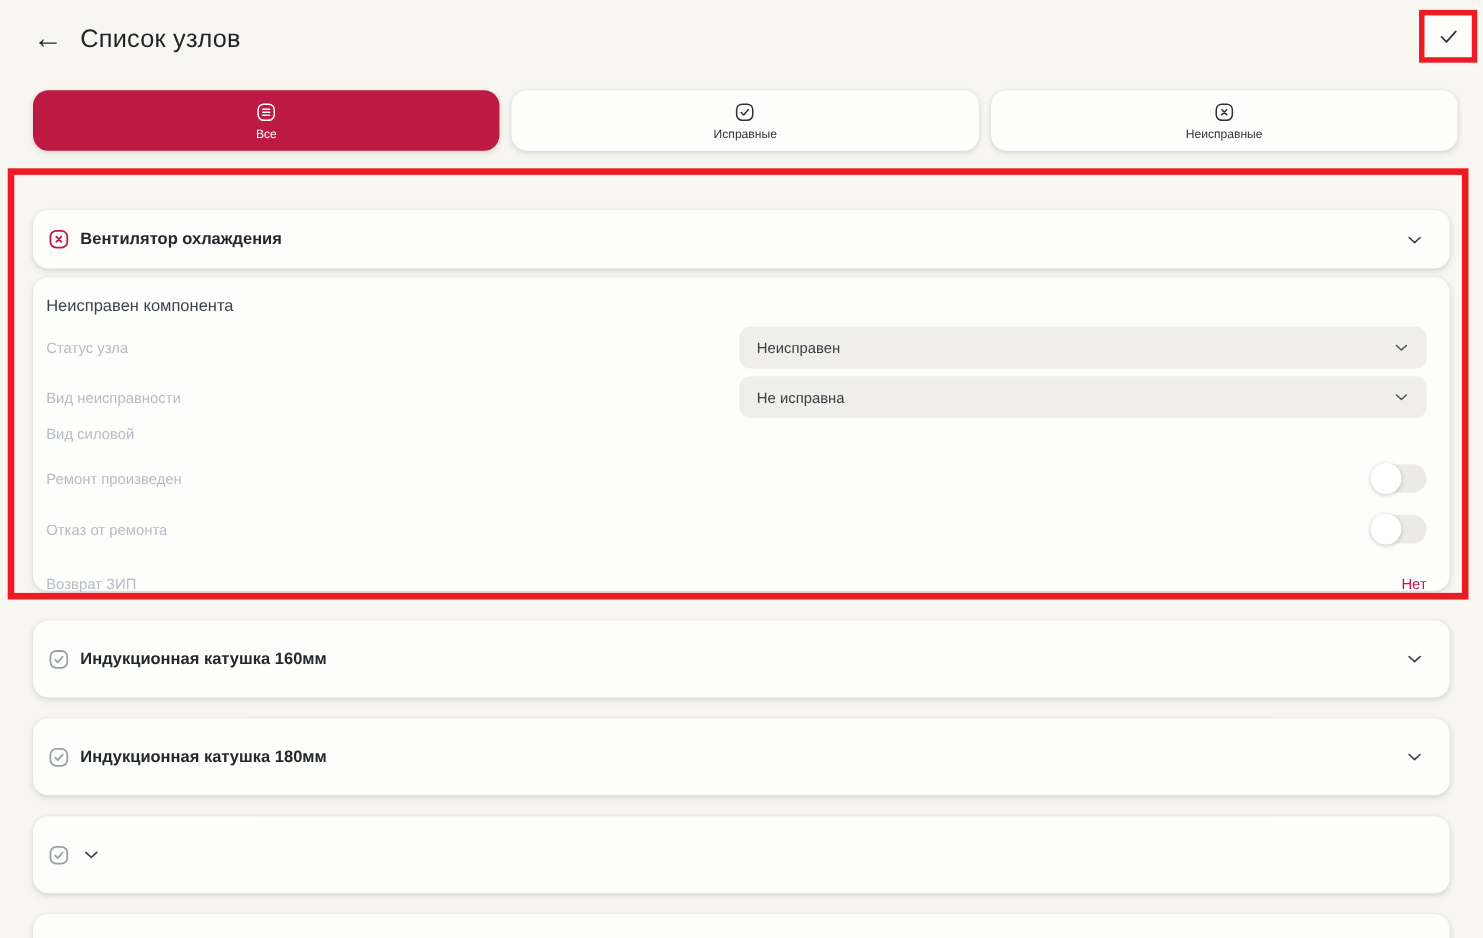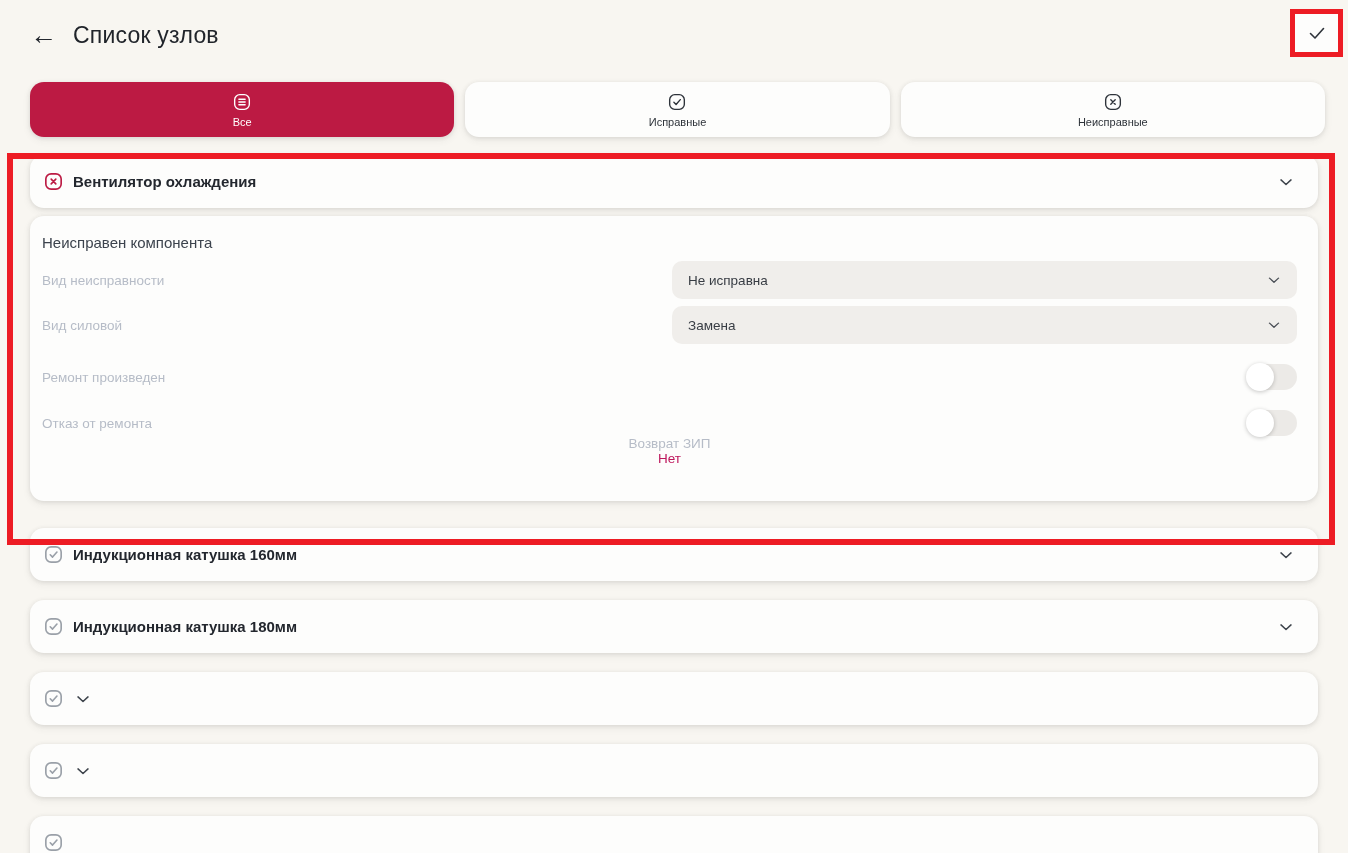--- a/index.html
+++ b/index.html
@@ -73,21 +73,21 @@
     margin: 0 30px;
     box-shadow: 0 1px 4px rgba(60,60,55,.12), 0 3px 8px rgba(60,60,55,.07);
   }
   .acc-header {
     height: 53px;
     display: flex;
     align-items: center;
     padding: 0 22px 0 12px;
     cursor: pointer;
   }
-  .acc-header.expanded { margin-top: 18px; }
+  .acc-header.expanded { margin-top: 54px; }
   .acc-status { display: flex; margin-right: 8px; }
   .acc-title { font-size: 15px; font-weight: 700; color: #23272e; flex: 1; }
   .chevron { display: flex; color: #3e444c; }
 
   
   .diag-card {
     margin-top: 8px;
     height: 285px;
     padding: 18px 21px 0 12px;
   }
@@ -108,21 +108,21 @@
     display: flex;
     align-items: center;
     justify-content: space-between;
     padding: 0 14px 0 16px;
     cursor: pointer;
     font-family: inherit;
   }
   .dropdown-value { font-size: 13.5px; color: #383d44; }
   .dropdown .chevron { color: #4a4f56; }
   .diag-row.toggle-row { height: 26px; margin-top: 20px; }
-  .diag-row.text-row { height: 20px; margin-top: 0; flex-direction: column; }
+  .diag-row.text-row { height: 20px; margin-top: 26px; }
   .value-text { font-size: 13.5px; color: #be185d; }
 
   
   .toggle {
     width: 50px; height: 26px;
     border-radius: 13px;
     background: #eceae7;
     position: relative;
     cursor: pointer;
     border: none;
@@ -136,21 +136,21 @@
     box-shadow: 0 1px 4px rgba(0,0,0,.22);
   }
 
   
   .node-list {
     margin-top: 27px;
     display: flex;
     flex-direction: column;
     gap: 19px;
   }
-  .node-list .acc-header { height: 53px; }
+  .node-list .acc-header { height: 70px; }
   .collapsed-icon { color: #9aa0a8; }
   .crimson-icon { color: #bc1a43; }
   .dark-icon { color: #2e333a; }
 
   
   .main-annot {
     position: absolute;
     left: 7px; top: 153px;
     width: 1328px; height: 392px;
     border: 6px solid #ed1c24;
@@ -223,43 +223,46 @@
   <span class="chevron">
     <svg width="20" height="20" viewBox="0 0 24 24" fill="none" stroke="currentColor" stroke-width="1.8" stroke-linecap="round" stroke-linejoin="round">
       <path d="M6 9.5 L12 15 L18 9.5"></path>
     </svg>
   </span>
 </div>
 
 <div class="card diag-card">
   <div class="diag-title">Неисправен компонента</div>
 
+  <div class="diag-row">
+    <span class="diag-label">Статус узла</span>
+    <button class="dropdown">
+      <span class="dropdown-value">Неисправен</span>
+      <span class="chevron">
+        <svg width="18" height="18" viewBox="0 0 24 24" fill="none" stroke="currentColor" stroke-width="1.8" stroke-linecap="round" stroke-linejoin="round">
+            <path d="M6 9.5 L12 15 L18 9.5"></path>
+          </svg>
+      </span>
+    </button>
+  </div>
 
   <div class="diag-row">
     <span class="diag-label">Вид неисправности</span>
     <button class="dropdown">
       <span class="dropdown-value">Не исправна</span>
       <span class="chevron">
         <svg width="18" height="18" viewBox="0 0 24 24" fill="none" stroke="currentColor" stroke-width="1.8" stroke-linecap="round" stroke-linejoin="round">
             <path d="M6 9.5 L12 15 L18 9.5"></path>
           </svg>
       </span>
     </button>
   </div>
 
   <div class="diag-row">
     <span class="diag-label">Вид силовой</span>
-    <button class="dropdown">
-      <span class="dropdown-value">Замена</span>
-      <span class="chevron">
-        <svg width="18" height="18" viewBox="0 0 24 24" fill="none" stroke="currentColor" stroke-width="1.8" stroke-linecap="round" stroke-linejoin="round">
-            <path d="M6 9.5 L12 15 L18 9.5"></path>
-          </svg>
-      </span>
-    </button>
   </div>
 
   <div class="diag-row toggle-row">
     <span class="diag-label">Ремонт произведен</span>
     <button class="toggle">
         <span class="thumb"></span>
       </button>
   </div>
 
   <div class="diag-row toggle-row">

